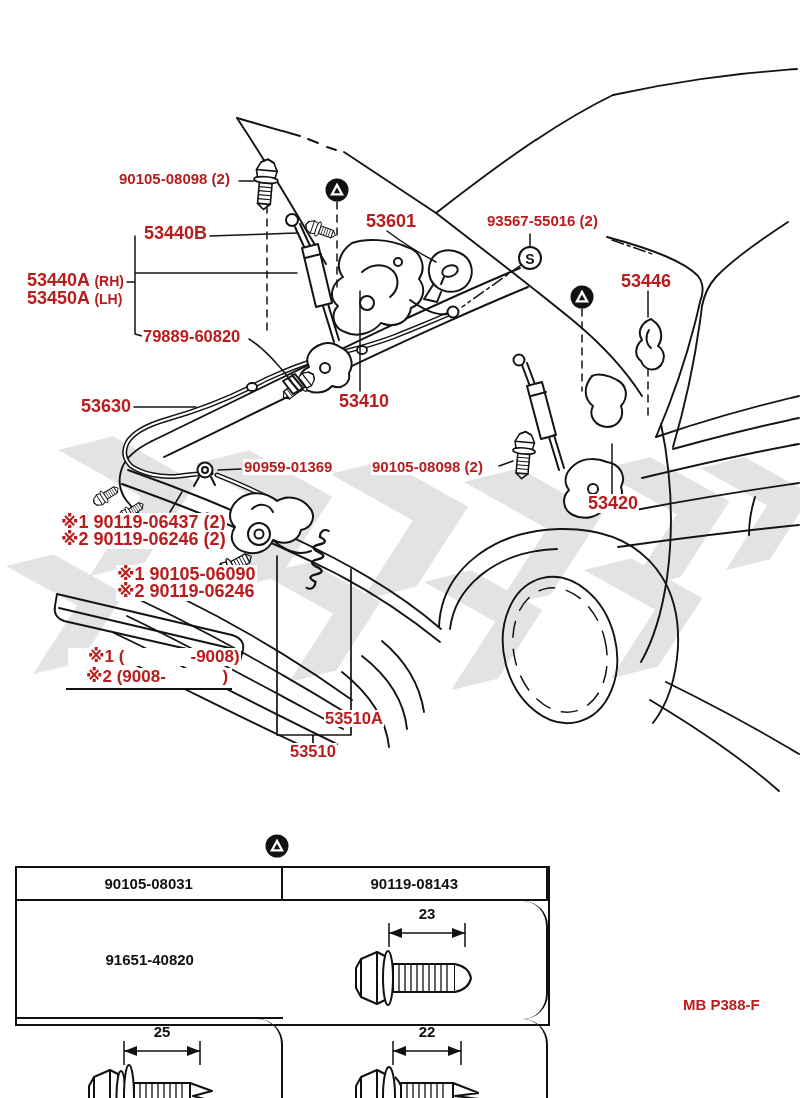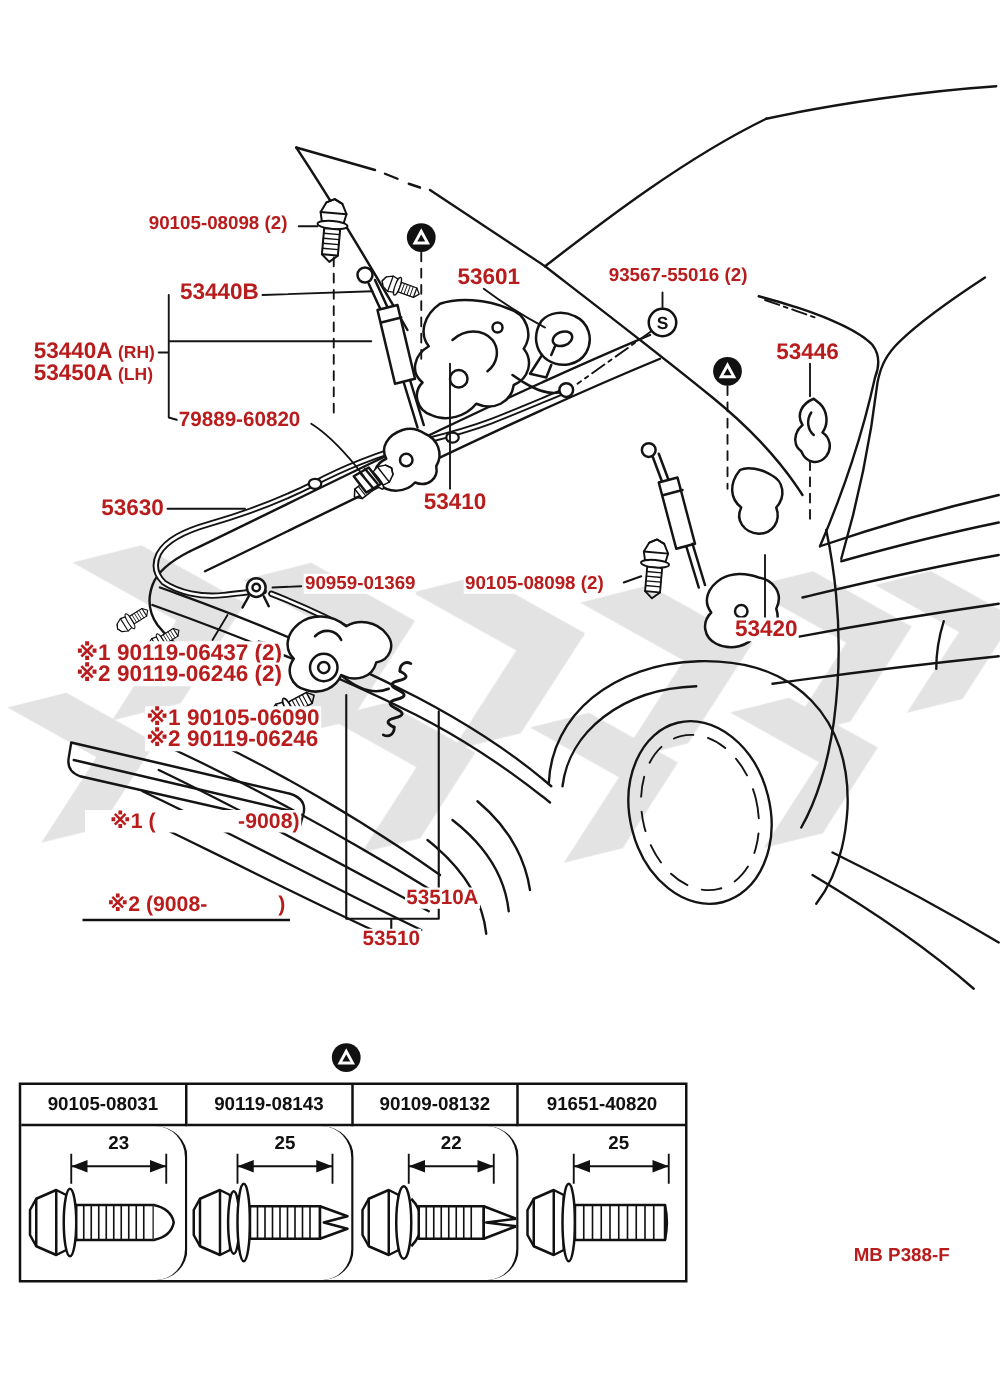--- a/index.html
+++ b/index.html
@@ -7,24 +7,24 @@
          font-family:"Liberation Sans","DejaVu Sans",sans-serif;color:#111;}
   #art{position:absolute;left:0;top:0;}
   .lbl{position:absolute;font-weight:bold;font-size:15px;line-height:1.05;color:#b91c1c;white-space:nowrap;letter-spacing:0px;}
   .big{font-size:18px;}
   .mid{font-size:16.5px;}
   .sm{font-size:18px;margin-left:31px;}
   .side{font-size:14px;font-weight:bold;}
   .pre{white-space:pre;}
   .onwhite{background:#fff;padding:0 1px;}
   .note{font-size:17px;padding-left:20px;}
-  .underlined{border-bottom:2.5px solid #111;padding-bottom:2px;padding-right:4px;margin-top:47px;}
+  .underlined{border-bottom:2.5px solid #111;padding-bottom:2px;padding-right:4px;}
   
   #ftable{position:absolute;left:15px;top:866px;width:531px;height:156px;border:2.5px solid #111;
-          display:grid;grid-template-columns:1fr 1fr 1fr 1fr;grid-template-rows:33px 1fr;background:#fff;}
+          display:grid;grid-template-columns:1fr 1fr;grid-template-rows:33px 1fr;background:#fff;}
   .fhead{border-right:2px solid #111;border-bottom:2px solid #111;display:flex;align-items:center;justify-content:center;
          font-weight:bold;font-size:15px;}
   .fhead:last-of-type{border-right:none;}
   .fcell{border-right:2px solid #111;display:flex;align-items:flex-start;justify-content:center;border-radius:25px;}
   .fcell.last{border-right:none;}
   svg text{font-family:"Liberation Sans","DejaVu Sans",sans-serif;}
 </style>
 </head>
 <body>
 
@@ -255,21 +255,20 @@
 <div class="lbl sm onwhite" style="left:85px;top:582px">※2 90119-06246</div>
 <div class="lbl note pre onwhite" style="left:68px;top:648px">※1 (              -9008)</div>
 <div class="lbl note pre onwhite underlined" style="left:66px;top:668px">※2 (9008-            )</div>
 <div class="lbl mid onwhite" style="left:324px;top:710px">53510A</div>
 <div class="lbl mid onwhite" style="left:289px;top:743px">53510</div>
 <div class="lbl" style="left:683px;top:997px">MB P388-F</div>
 
 <div id="ftable">
   <div class="fhead">90105-08031</div>
   <div class="fhead">90119-08143</div>
-  <div class="fhead">90109-08132</div>
   <div class="fhead" style="border-right:none">91651-40820</div>
 
   <div class="fcell">
     <svg width="130" height="118" viewBox="0 0 130 118">
       <g stroke="#111" fill="none" stroke-width="2" stroke-linejoin="round">
         <text x="78" y="18" text-anchor="middle" font-size="15" font-weight="bold" fill="#111" stroke="none">23</text>
         <path d="M40,22 V46 M116,22 V46" stroke-width="1.5"></path>
         <path d="M40,32 H116" stroke-width="1.5"></path>
         <polygon points="40,32 53,27 53,37" fill="#111" stroke="none"></polygon>
         <polygon points="116,32 103,27 103,37" fill="#111" stroke="none"></polygon>

